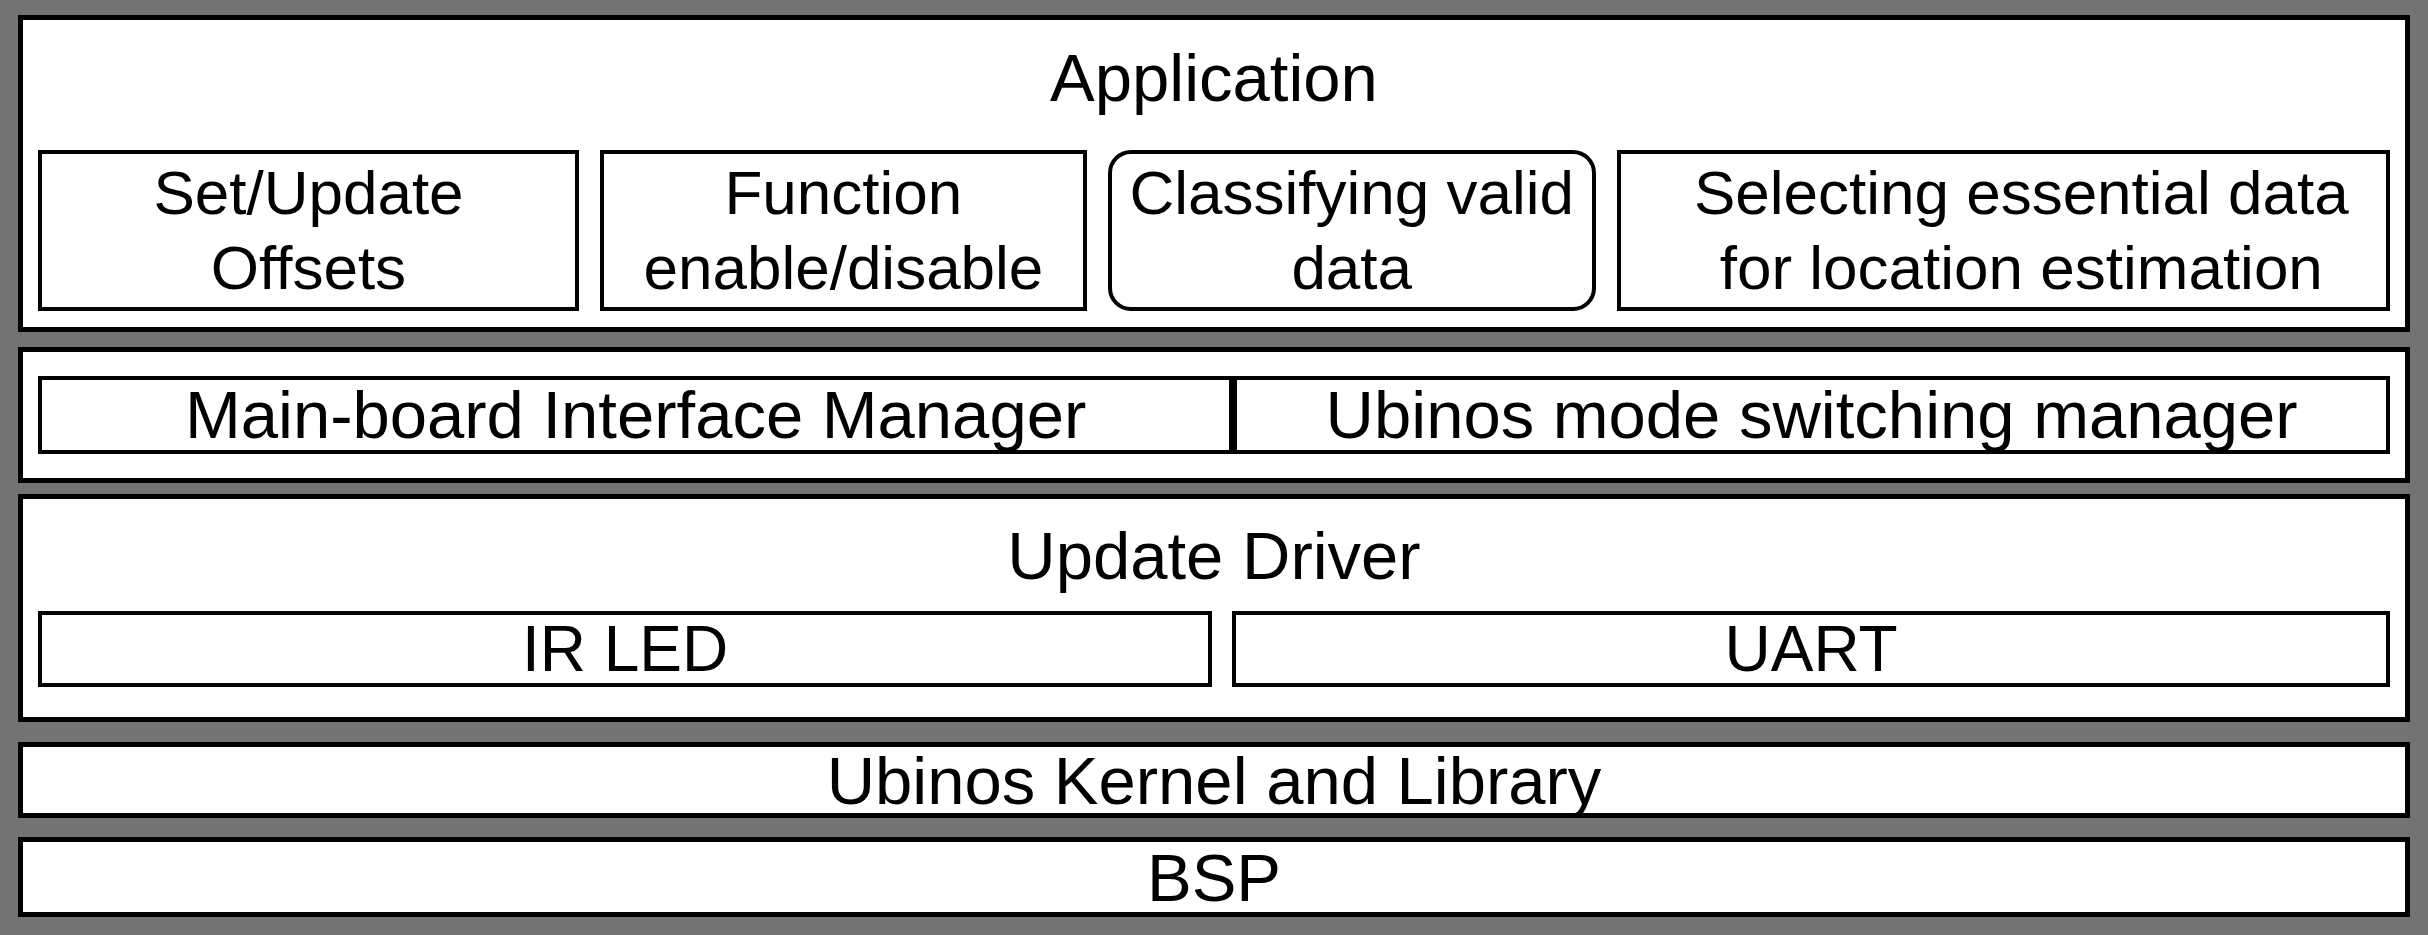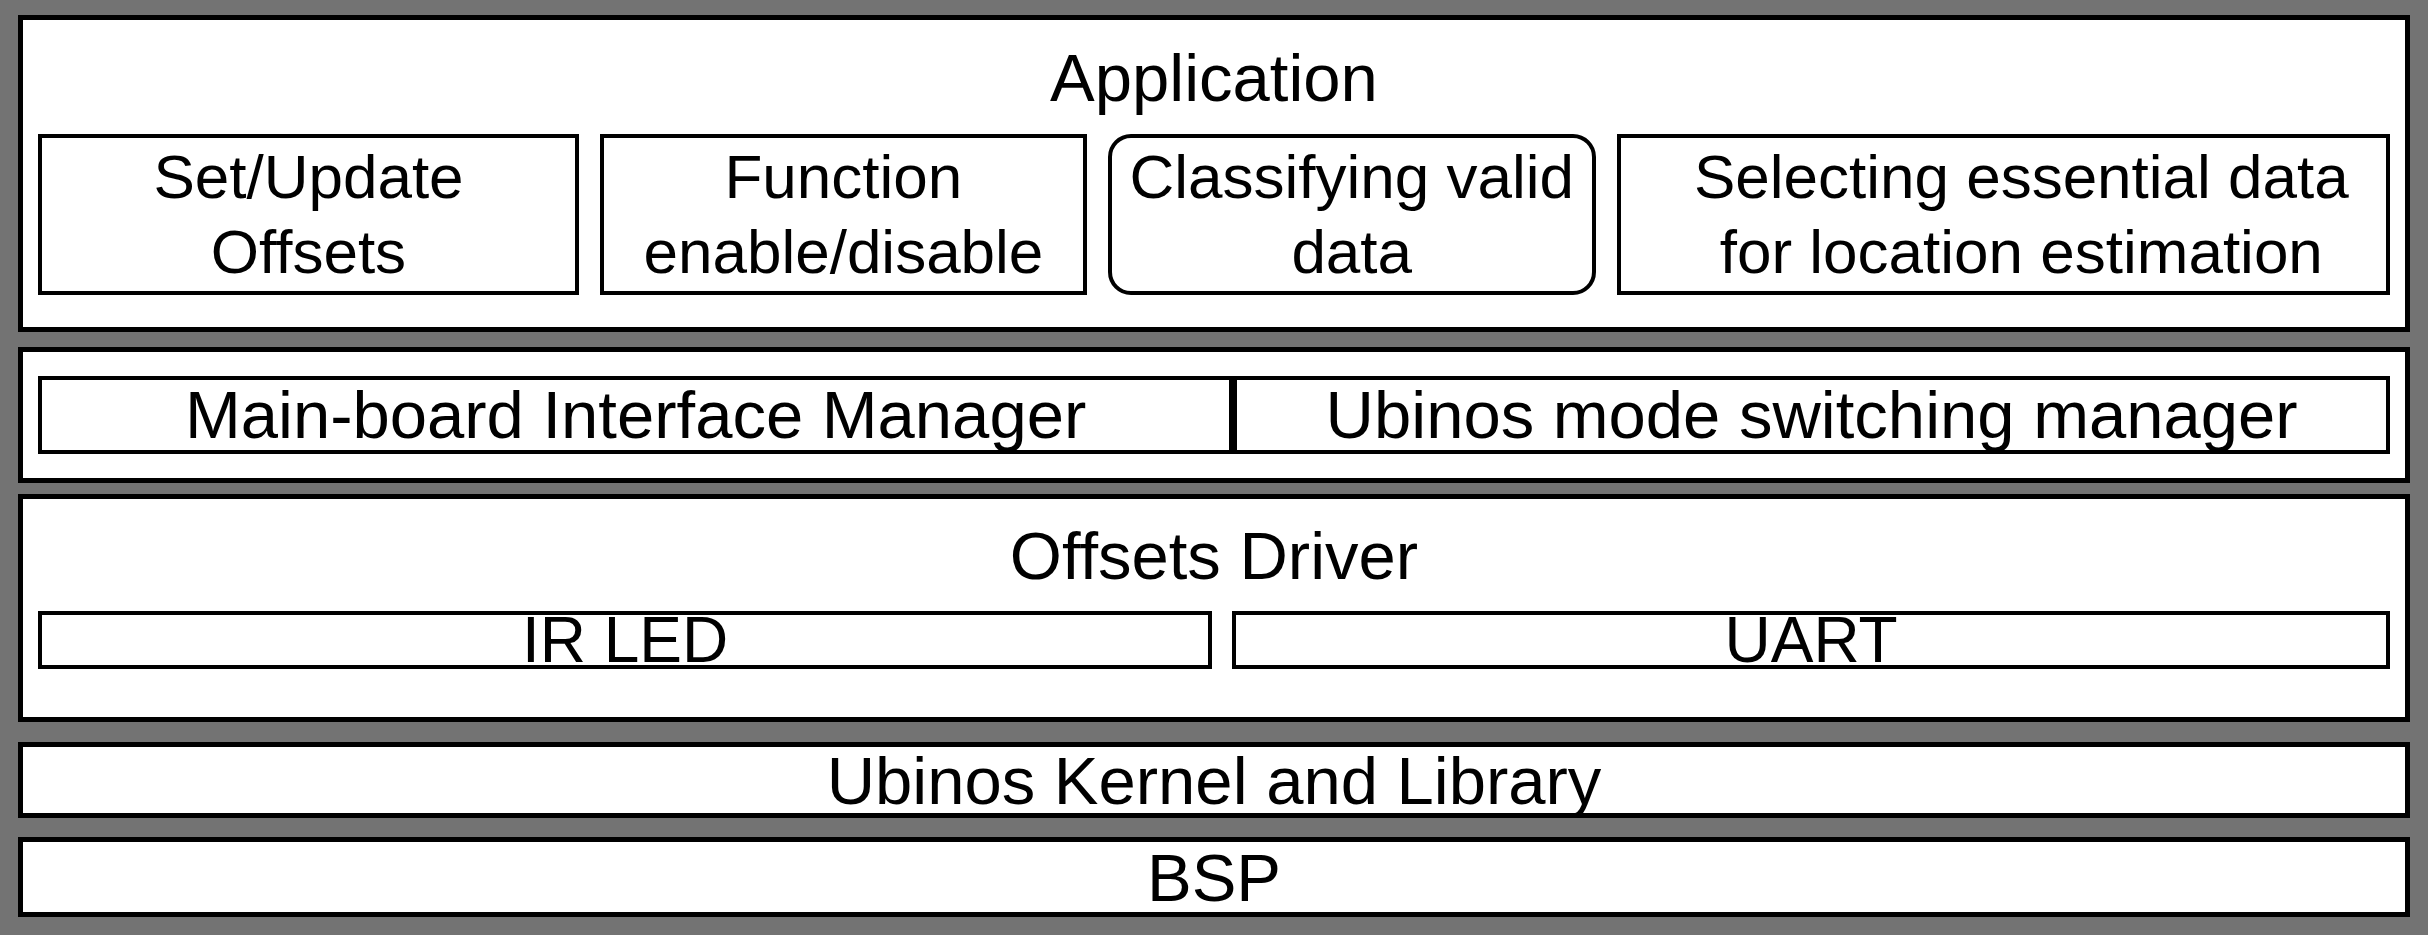--- a/index.html
+++ b/index.html
@@ -44,38 +44,38 @@
     align-items: center;
     justify-content: center;
     text-align: center;
     white-space: pre-line;
     line-height: 1.2;
   }
 
   
   #layer-application { top: 15px; height: 317px; }
   #layer-application .layer-title { height: 114px; }
-  #layer-application .module-row { height: 161px; gap: 21px; }
+  #layer-application .module-row { height: 161px; gap: 21px; margin-top: 16px; }
   #layer-application .module { font-size: 62px; }
   #layer-application .module:nth-child(1) { flex: 551 551 0; }
   #layer-application .module:nth-child(2) { flex: 495 495 0; }
   #layer-application .module:nth-child(3) { flex: 496 496 0; border-radius: 23px; }
   #layer-application .module:nth-child(4) { flex: 754 754 0; padding-left: 36px; }
 
   
   #layer-managers { top: 347px; height: 136px; display: flex; align-items: center; }
   #layer-managers .module-row { height: 78px; width: 100%; }
   #layer-managers .module { font-size: 67px; }
   #layer-managers .module:nth-child(1) { flex: 1177 1177 0; }
   #layer-managers .module:nth-child(2) { flex: 1139 1139 0; }
 
   
   #layer-device-driver { top: 494px; height: 228px; }
   #layer-device-driver .layer-title { height: 112px; }
-  #layer-device-driver .module-row { height: 58px; gap: 20px; }
+  #layer-device-driver .module-row { height: 76px; gap: 20px; }
   #layer-device-driver .module { font-size: 64px; }
   #layer-device-driver .module:nth-child(1) { flex: 781 781 0; }
   #layer-device-driver .module:nth-child(2) { flex: 770 770 0; }
   #layer-device-driver .module:nth-child(3) { flex: 764 764 0; }
 
   
   #layer-kernel { top: 742px; height: 76px; }
   #layer-kernel .layer-title { height: 100%; }
 
   
@@ -102,21 +102,21 @@
   </div>
 
   <div class="layer" id="layer-managers">
     <div class="module-row">
       <div class="module">Main-board Interface Manager</div>
       <div class="module">Ubinos mode switching manager</div>
     </div>
   </div>
 
   <div class="layer" id="layer-device-driver">
-    <div class="layer-title">Offsets Driver</div>
+    <div class="layer-title">Update Driver</div>
     <div class="module-row">
       <div class="module">IR LED</div>
       <div class="module">UART</div>
     </div>
   </div>
 
   <div class="layer" id="layer-kernel">
     <div class="layer-title">Ubinos Kernel and Library</div>
   </div>
 

